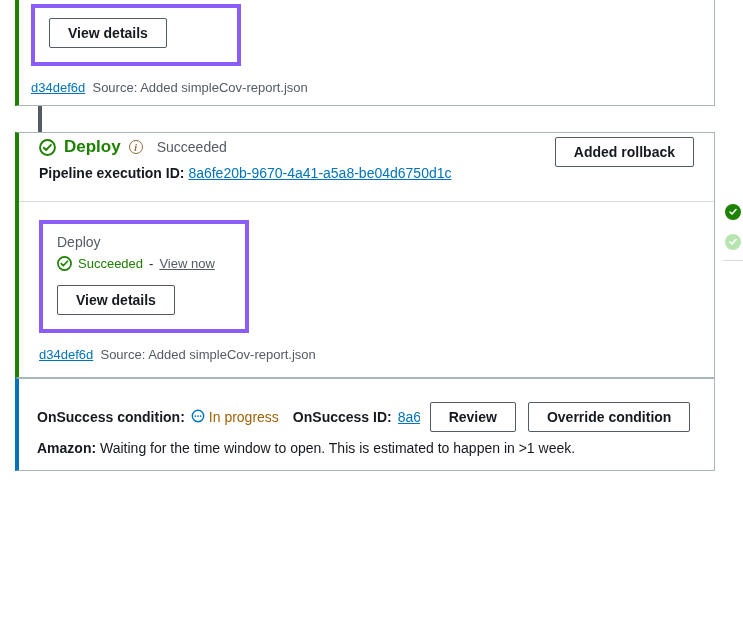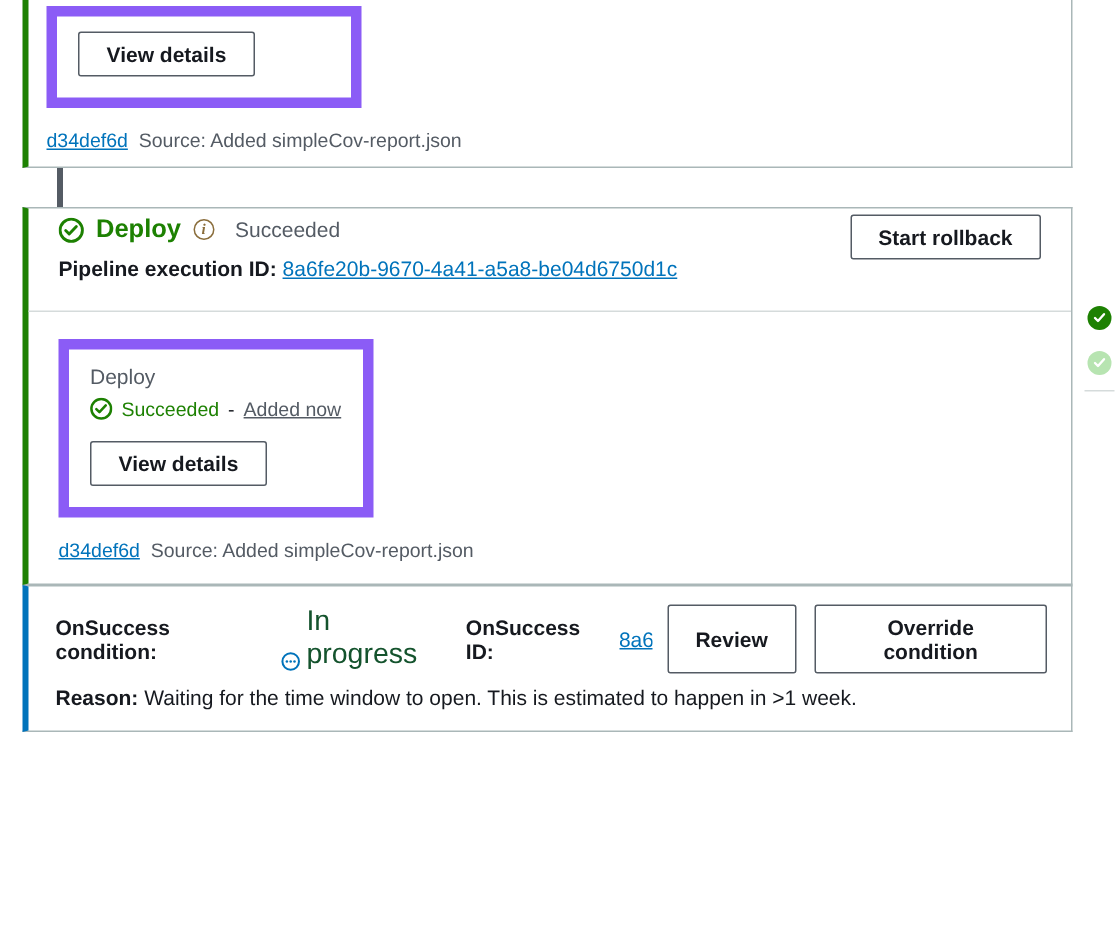--- a/index.html
+++ b/index.html
@@ -18,21 +18,21 @@
       margin-right: 28px;
       padding: 4px 20px 15px 20px;
       position: relative;
       background: #fff;
     }
     .card-top {
       border-top: none;
       padding: 4px 12px 10px 12px;
     }
     .action-card {
-      border: 7px solid #8b5cf6;
+      border: 4px solid #8b5cf6;
       width: 210px;
       padding: 10px 14px 14px 14px;
       margin-bottom: 14px;
     }
     .action-card h4 {
       font-weight: 400;
       font-size: 14px;
       color: #545b64;
       margin-bottom: 6px;
     }
@@ -129,23 +129,24 @@
       border-left: 4px solid #0073bb;
       margin: 0 28px 0 15px;
       padding: 12px 16px 14px 18px;
       background: #fff;
     }
     .cond-row1 {
       display: flex;
       align-items: center;
       gap: 6px;
       flex-wrap: nowrap;
+      margin-top: 11px;
     }
     .cond-label { font-weight: 700; font-size: 14px; }
-    .inprog { color: #14532d; font-size: 19px; display:flex; align-items:flex-end; gap:4px;}
+    .inprog { color: #a16207; font-size: 14px; display:flex; align-items:flex-start; gap:4px;}
     .execid-label { font-weight: 700; font-size: 14px; margin-left: 8px; }
     .execid-val { color: #0073bb; font-size: 14px; white-space: nowrap; overflow:hidden; max-width: 22px; display:inline-block; }
     .cond-btns {
       display: flex;
       gap: 12px;
       margin-left: 4px;
     }
     .reason-row {
       margin-top: 8px;
       font-size: 14px;
@@ -202,35 +203,35 @@
         </svg>
         <span class="stage-name">Deploy</span>
         <span class="info-circle">i</span>
         <span class="succeeded-label">Succeeded</span>
       </div>
       <div class="exec-row">
         <b>Pipeline execution ID:</b>
         <a>8a6fe20b-9670-4a41-a5a8-be04d6750d1c</a>
       </div>
     </div>
-    <button class="btn">Start rollback</button>
+    <button class="btn">Added rollback</button>
   </div>
 
   <hr class="divider">
 
   <div class="action-card">
     <h4>Deploy</h4>
     <div class="status-row">
       <svg class="status-icon" width="15" height="15" viewBox="0 0 16 16">
         <circle cx="8" cy="8" r="7" stroke="#1d8102" stroke-width="1.8"></circle>
         <path d="M4.5 8.2 l2.2 2.2 l4.5 -4.8" stroke="#1d8102" stroke-width="1.8" fill="none" stroke-linecap="round" stroke-linejoin="round"></path>
       </svg>
       <span class="succ-text">Succeeded</span>
       <span> - </span>
-      <span class="time-link">Added now</span>
+      <span class="time-link">View now</span>
     </div>
     <button class="btn">View details</button>
   </div>
 
   <div class="commit-row">
     <a>d34def6d</a>
     &nbsp;<span>Source: Added simpleCov-report.json</span>
   </div>
 </div>
 
@@ -247,21 +248,21 @@
       <span>In progress</span>
     </span>
     <span class="execid-label">OnSuccess ID:</span>
     <a class="execid-val">8a6fe20b-9670-4a41-a5a8-be04d6750d1c</a>
     <div class="cond-btns">
       <button class="btn">Review</button>
       <button class="btn">Override condition</button>
     </div>
   </div>
   <div class="reason-row">
-    <b>Reason:</b>
+    <b>Amazon:</b>
     <span>Waiting for the time window to open. This is estimated to happen in &gt;1 week.</span>
   </div>
 </div>
 
 <div class="side-indicators">
   <span class="check-badge">
     <svg width="10" height="10" viewBox="0 0 10 10">
           <path d="M2 5 l2 2 l4 -4.5" stroke="#fff" stroke-width="1.6" fill="none" stroke-linecap="round" stroke-linejoin="round"></path>
         </svg>
   </span>

